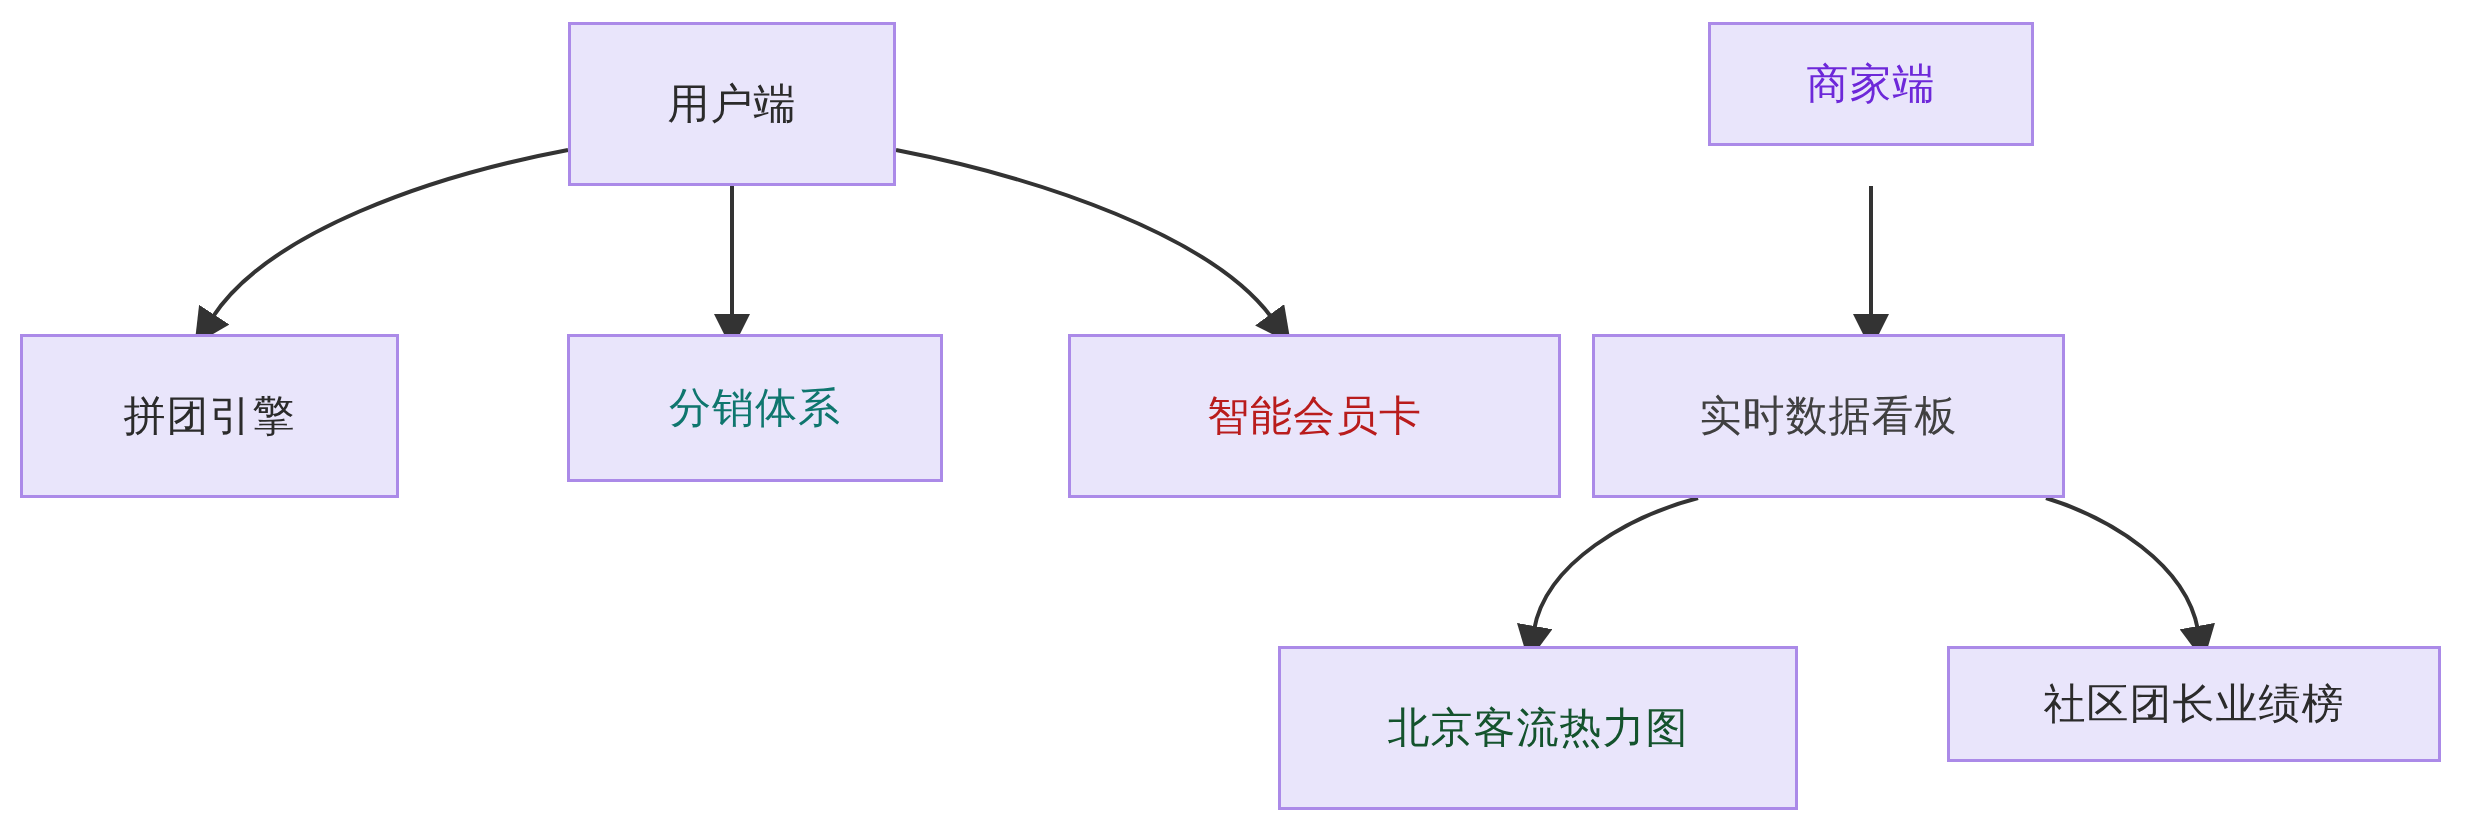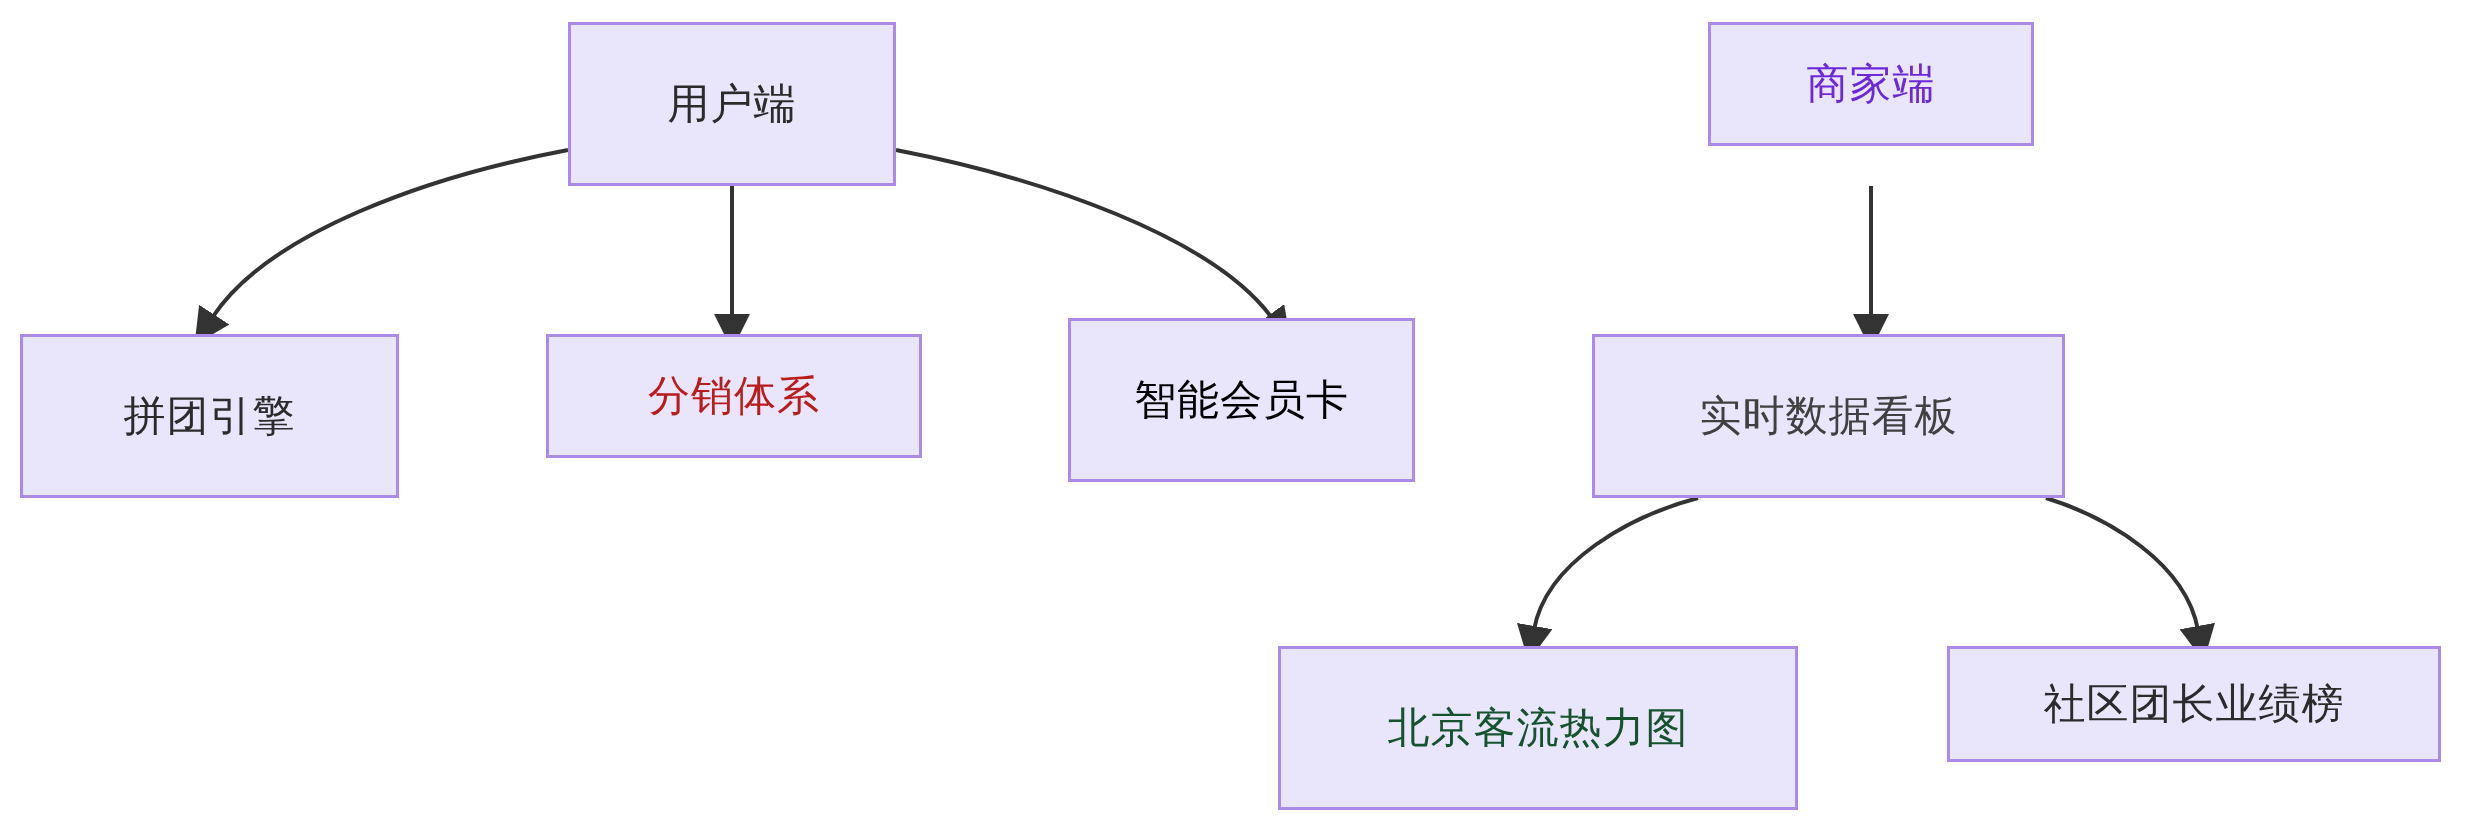--- a/index.html
+++ b/index.html
@@ -69,24 +69,24 @@
   <div id="nodes-group">
       <div class="node" style="left: 568px; top: 22px; width: 328px; height: 164px; background: rgb(233, 229, 251); border-color: rgb(171, 138, 232); color: rgb(43, 43, 43);">
         <span class="node-label">用户端</span>
       </div>
       <div class="node" style="left: 1708px; top: 22px; width: 326px; height: 124px; background: rgb(233, 229, 251); border-color: rgb(171, 138, 232); color: #6d28d9;">
         <span class="node-label">商家端</span>
       </div>
       <div class="node" style="left: 20px; top: 334px; width: 379px; height: 164px; background: rgb(233, 229, 251); border-color: rgb(171, 138, 232); color: rgb(43, 43, 43);">
         <span class="node-label">拼团引擎</span>
       </div>
-      <div class="node" style="left: 546px; top: 334px; width: 376px; height: 124px; background: rgb(233, 229, 251); border-color: rgb(171, 138, 232); color: #b91c1c;">
+      <div class="node" style="left: 567px; top: 334px; width: 376px; height: 148px; background: rgb(233, 229, 251); border-color: rgb(171, 138, 232); color: #0f766e;">
         <span class="node-label">分销体系</span>
       </div>
-      <div class="node" style="left: 1068px; top: 318px; width: 347px; height: 164px; background: rgb(233, 229, 251); border-color: rgb(171, 138, 232); color: #000000;">
+      <div class="node" style="left: 1068px; top: 334px; width: 493px; height: 164px; background: rgb(233, 229, 251); border-color: rgb(171, 138, 232); color: #b91c1c;">
         <span class="node-label">智能会员卡</span>
       </div>
       <div class="node" style="left: 1592px; top: 334px; width: 473px; height: 164px; background: rgb(233, 229, 251); border-color: rgb(171, 138, 232); color: #404040;">
         <span class="node-label">实时数据看板</span>
       </div>
       <div class="node" style="left: 1278px; top: 646px; width: 520px; height: 164px; background: rgb(233, 229, 251); border-color: rgb(171, 138, 232); color: #14532d;">
         <span class="node-label">北京客流热力图</span>
       </div>
       <div class="node" style="left: 1947px; top: 646px; width: 494px; height: 116px; background: rgb(233, 229, 251); border-color: rgb(171, 138, 232); color: rgb(43, 43, 43);">
         <span class="node-label">社区团长业绩榜</span>

